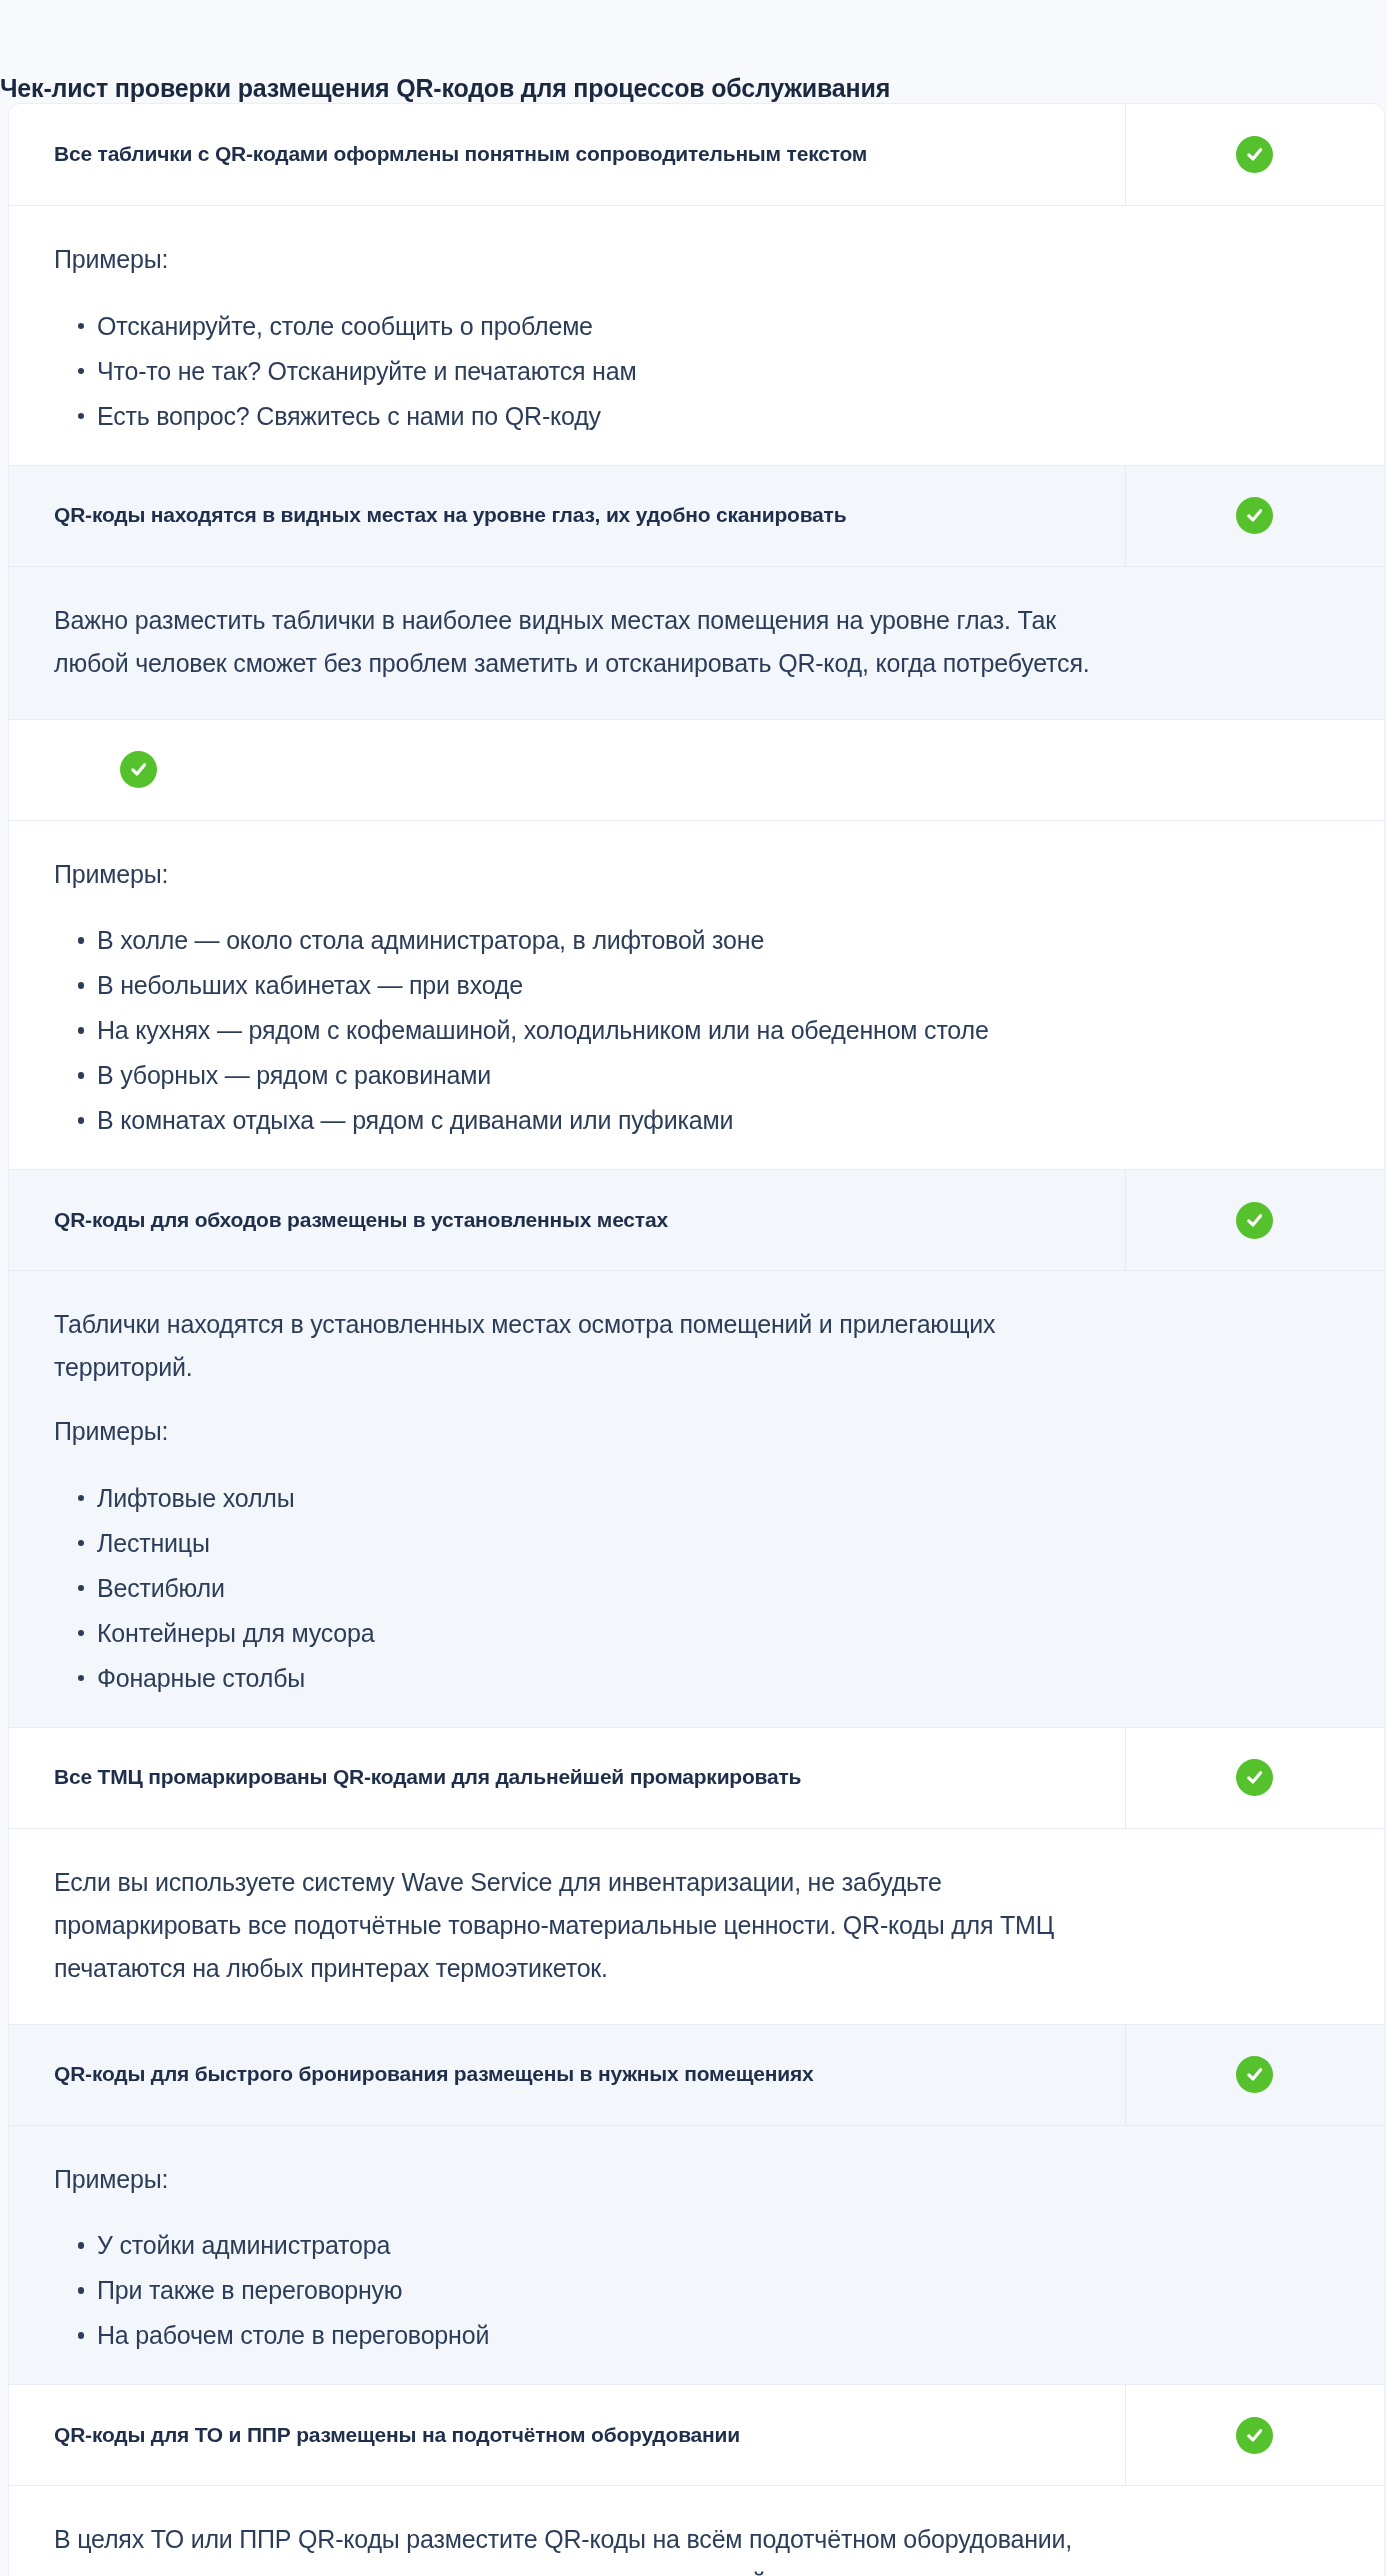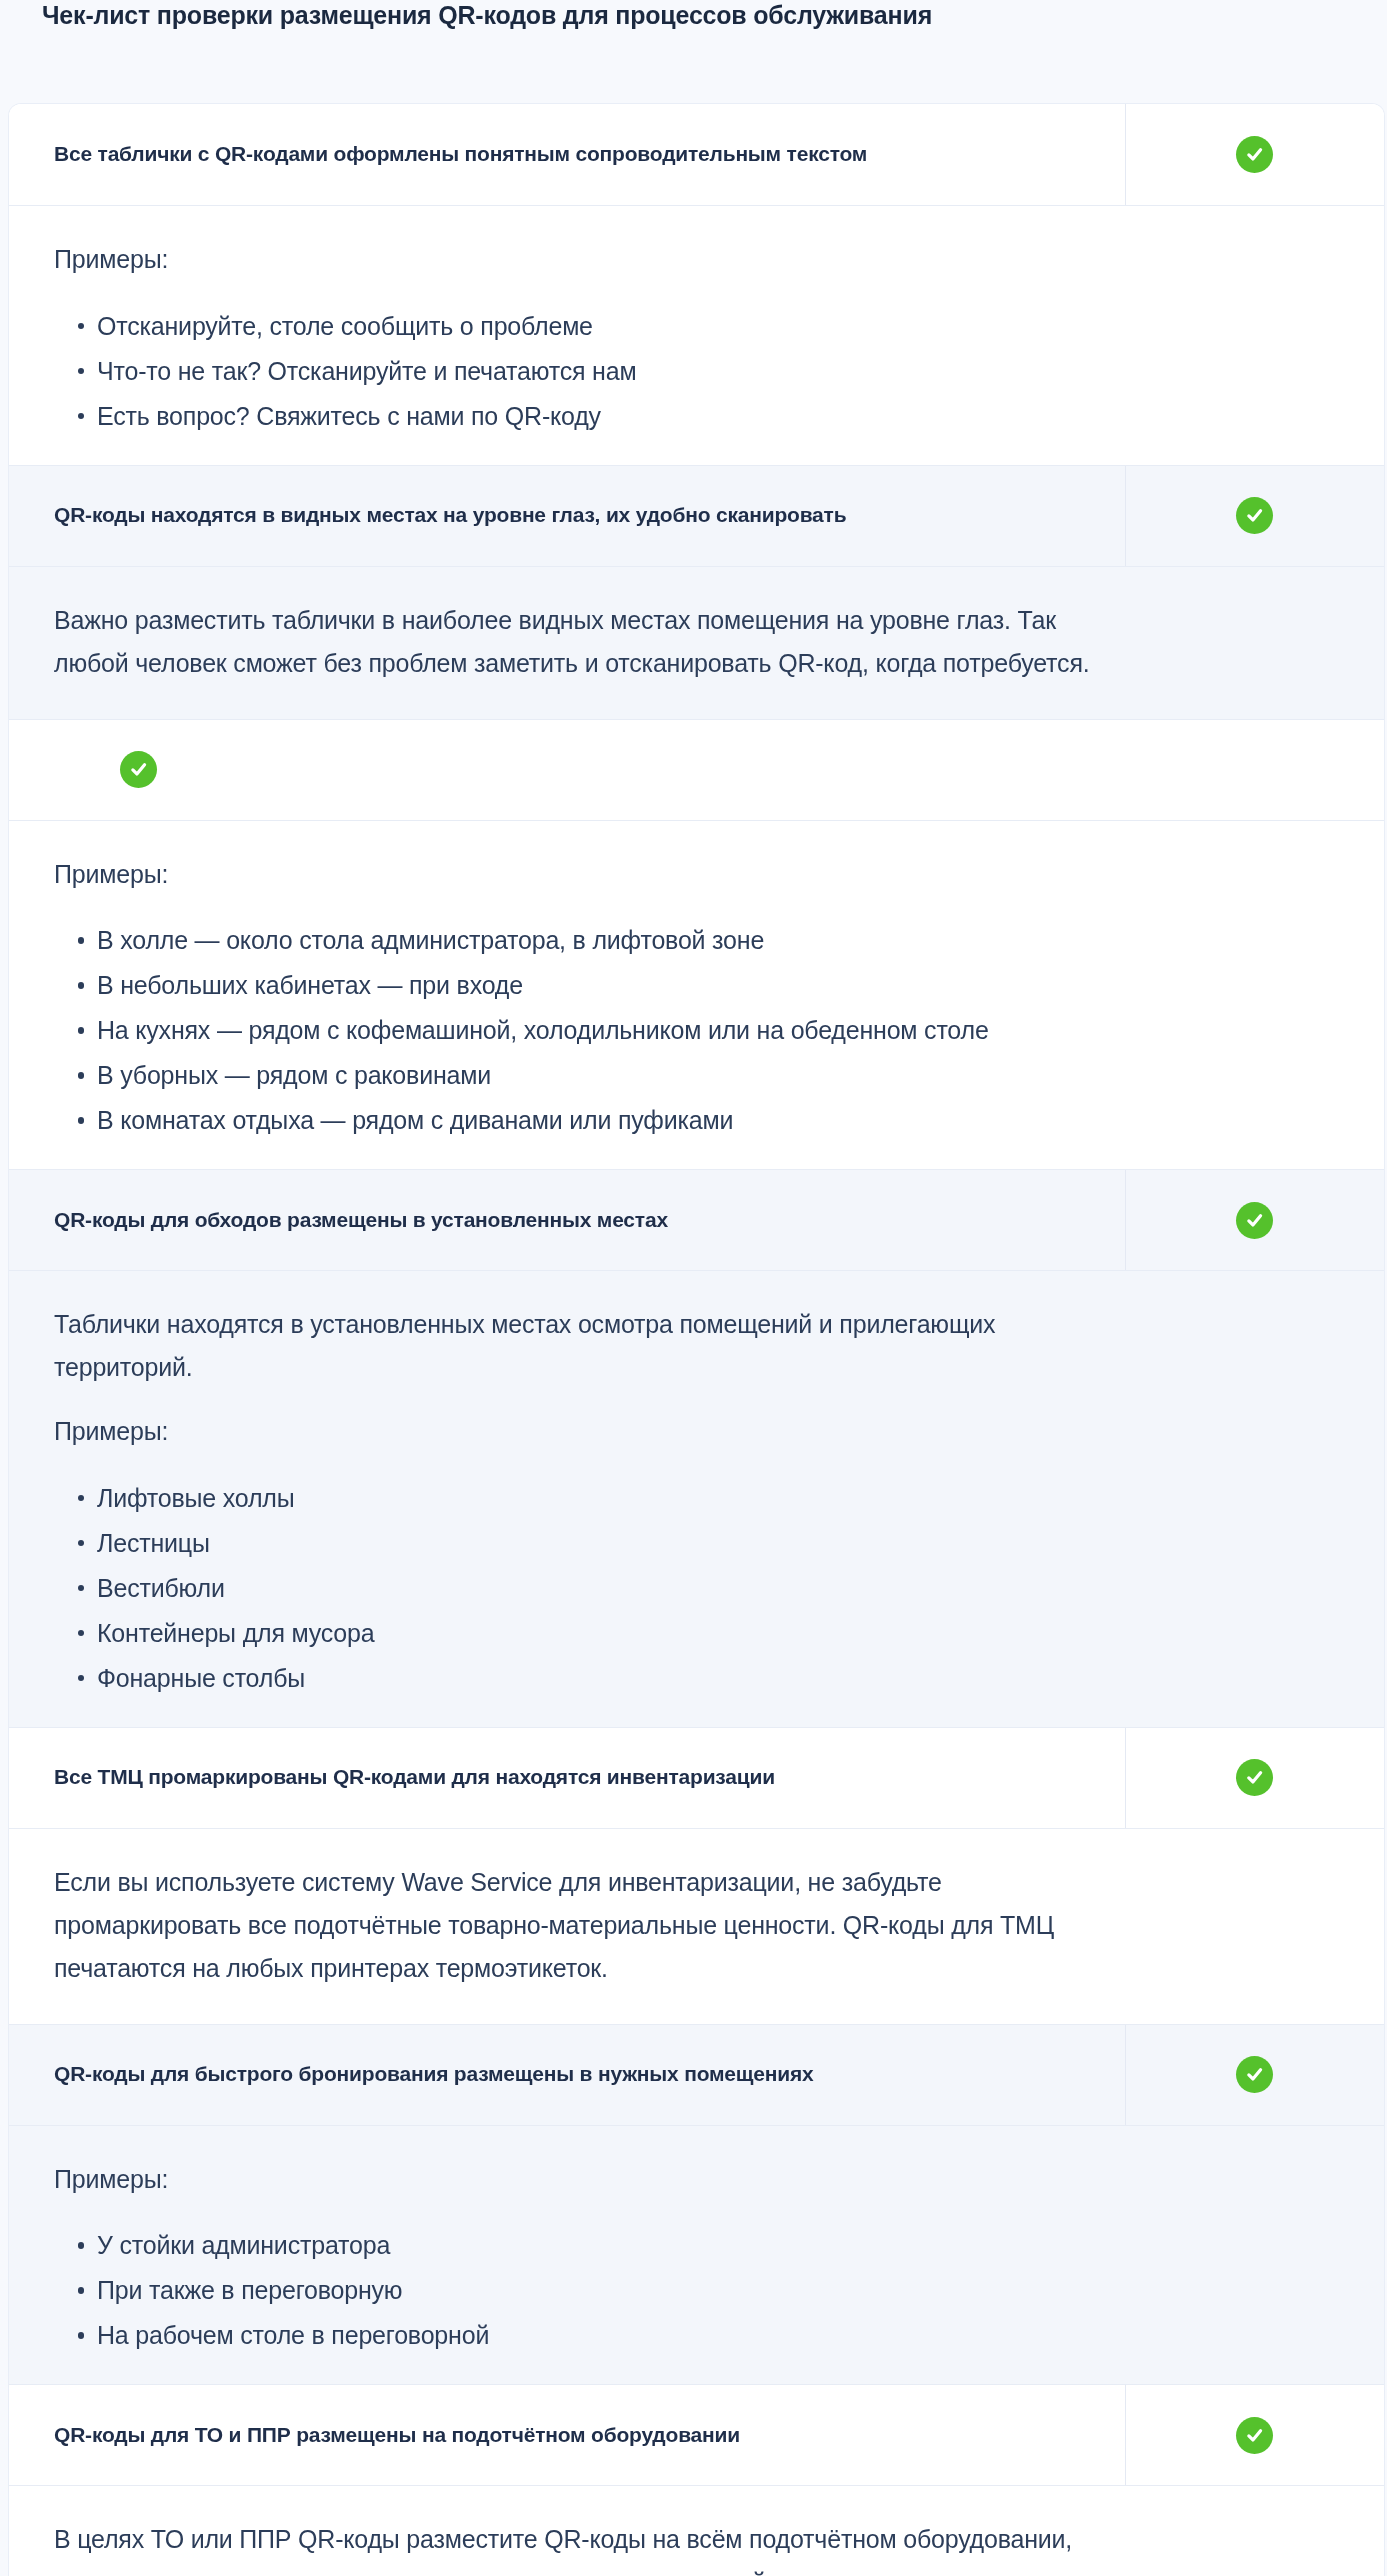--- a/index.html
+++ b/index.html
@@ -15,22 +15,21 @@
   }
   *{box-sizing:border-box;}
   html,body{margin:0;padding:0;}
   body{
     width:1387px;height:2576px;overflow:hidden;
     background:var(--page-bg);
     font-family:"Liberation Sans","DejaVu Sans",sans-serif;
     color:var(--text-color);
   }
   .page-header{
-    height:103px;display:flex;align-items:flex-start;
-    padding-left:42px;
+    height:103px;display:flex;align-items:flex-end;
   }
   .page-header h1{
     margin:0;font-size:25px;line-height:1.2;font-weight:bold;
     color:var(--title-color);letter-spacing:-0.2px;
   }
   .card{
     margin:0 2.4px 0 8px;
     background:var(--card-bg);
     border:0.8px solid #e9eef7;border-bottom:none;
     border-radius:13px 13px 0 0;
@@ -163,21 +162,21 @@
           <li>Лифтовые холлы</li>
           <li>Лестницы</li>
           <li>Вестибюли</li>
           <li>Контейнеры для мусора</li>
           <li>Фонарные столбы</li>
         </ul>
       </div>
     </section>
     <section class="section">
       <div class="hrow">
-        <div class="cell-title">Все ТМЦ промаркированы QR-кодами для находятся инвентаризации</div>
+        <div class="cell-title">Все ТМЦ промаркированы QR-кодами для дальнейшей промаркировать</div>
         <div class="cell-status">
           <span class="check-badge">
             <svg width="21" height="21" viewBox="0 0 26 26" aria-hidden="true">
               <path d="M6 13.5l5 5 9.5-11.5" fill="none" stroke="#ffffff" stroke-width="4" stroke-linecap="round" stroke-linejoin="round"></path>
             </svg>
           </span>
         </div>
       </div>
       <div class="brow">
         <p>Если вы используете систему Wave Service для инвентаризации, не забудьте промаркировать все подотчётные товарно-материальные ценности. QR-коды для ТМЦ печатаются на любых принтерах термоэтикеток.</p>

